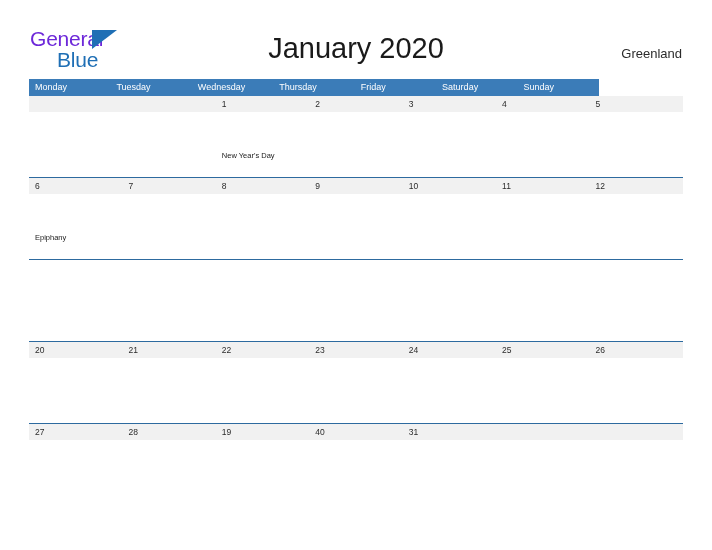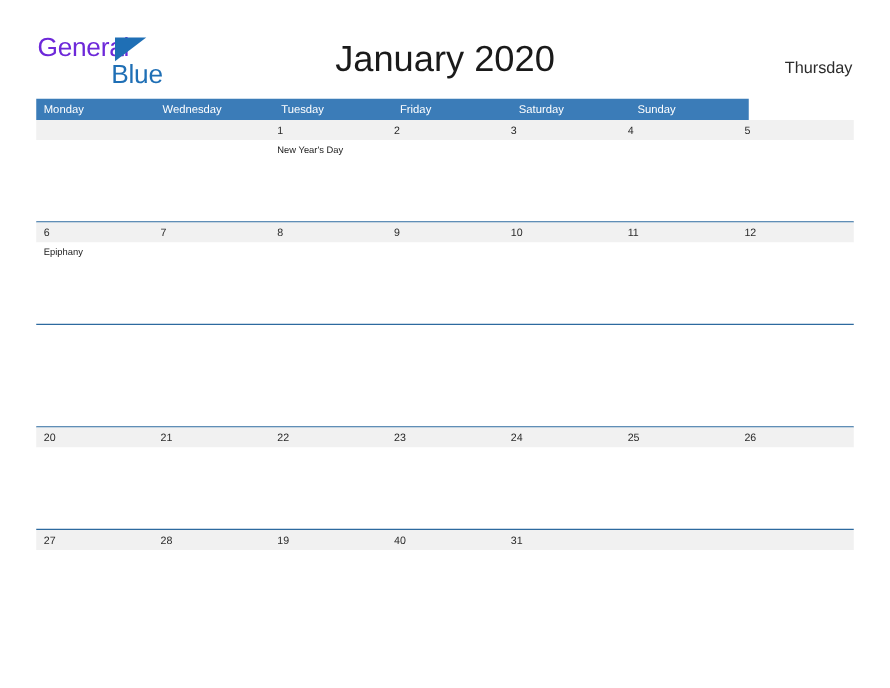--- a/index.html
+++ b/index.html
@@ -58,21 +58,20 @@
     border-bottom: 19px solid transparent;
   }
   .logo-blue {
     position: absolute;
     left: 27px;
     top: 21px;
     font-size: 21px;
     color: #1f6fb5;
     letter-spacing: -0.2px;
     font-family: "Liberation Sans", sans-serif;
-    margin-left: 32px;
   }
 
   .month-title {
     position: absolute;
     left: 0;
     top: 32px;
     width: 712px;
     text-align: center;
     font-size: 29px;
     font-weight: 400;
@@ -153,47 +152,49 @@
     padding-left: 6px;
     padding-top: 3px;
     box-sizing: border-box;
   }
   .event-text {
     font-size: 7.5px;
     line-height: 10px;
     color: #1a1a1a;
     font-family: "Liberation Sans", sans-serif;
     white-space: nowrap;
+    margin-top: 36px;
   }
 </style>
 </head>
 <body>
 
 <div class="page">
 
   <div class="topbar">
 
     <div class="logo">
       <span class="logo-general">General</span>
       <span class="logo-flag"></span>
       <span class="logo-blue">Blue</span>
     </div>
 
     <div class="month-title">January 2020</div>
 
-    <div class="country">Thursday</div>
+    <div class="country">Greenland</div>
 
   </div>
 
   <div class="calendar">
 
     <div class="weekday-header" id="weekday-header">
         <div class="weekday-cell">Monday</div>
+        <div class="weekday-cell">Tuesday</div>
         <div class="weekday-cell">Wednesday</div>
-        <div class="weekday-cell">Tuesday</div>
+        <div class="weekday-cell">Thursday</div>
         <div class="weekday-cell">Friday</div>
         <div class="weekday-cell">Saturday</div>
         <div class="weekday-cell">Sunday</div>
       </div>
 
     <div id="weeks-container">
         <div class="week-row">
           <div class="day-band">
             <div class="day-band-cell"></div>
             <div class="day-band-cell"></div>

